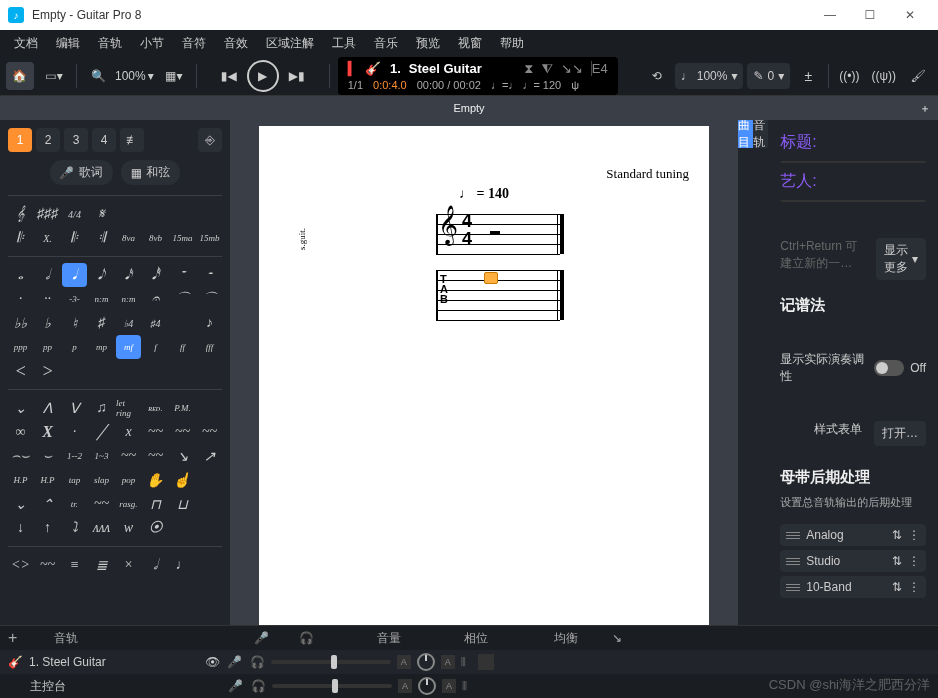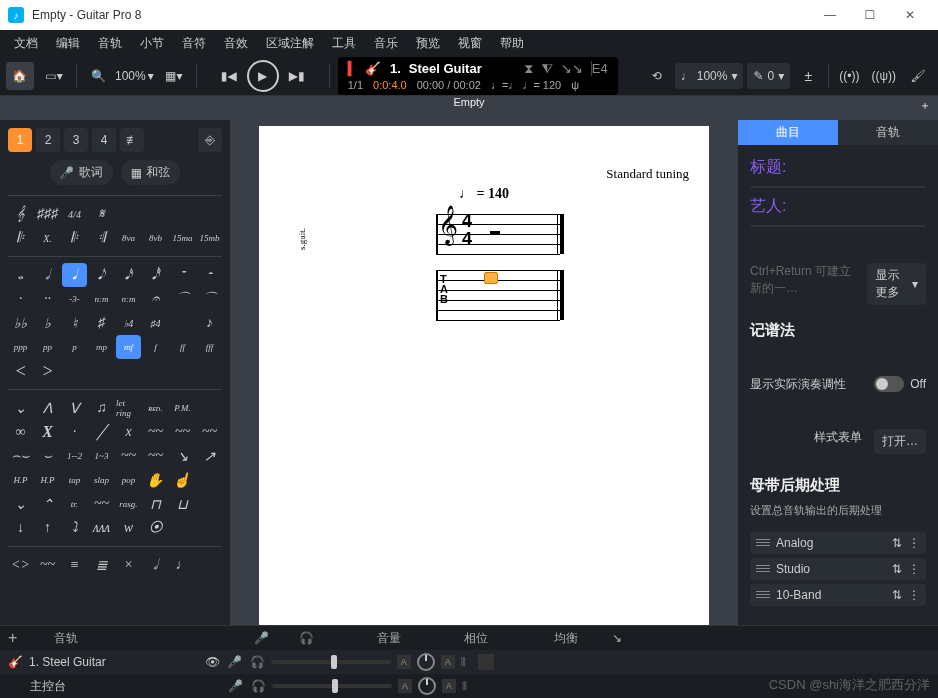--- a/index.html
+++ b/index.html
@@ -26,21 +26,21 @@
 .trackinfo { background: #000; border-radius: 4px; padding: 4px 10px; display: flex; flex-direction: column; gap: 2px; min-width: 280px; }
 .trackinfo .line1 { display: flex; align-items: center; gap: 8px; font-size: 13px; }
 .trackinfo .line2 { display: flex; align-items: center; gap: 10px; font-size: 11px; color: #aaa; }
 .trackinfo .trackname { color: #fff; font-weight: bold; }
 .trackinfo .orange { color: #ff9030; }
 .trackinfo .icons { margin-left: auto; display: flex; gap: 8px; color: #888; }
 .righttools { display: flex; align-items: center; gap: 4px; margin-left: auto; }
 .pillbtn { height: 26px; border-radius: 4px; background: #2a2e35; display: flex; align-items: center; padding: 0 6px; gap: 4px; }
 
 
-.doctab { height: 24px; background: #3a3f47; display: flex; align-items: flex-start; justify-content: center; color: #eee; font-size: 11px; position: relative; }
+.doctab { height: 24px; background: #3a3f47; display: flex; align-items: center; justify-content: center; color: #eee; font-size: 11px; position: relative; }
 .doctab .add { position: absolute; right: 4px; width: 18px; height: 18px; display: flex; align-items: center; justify-content: center; }
 
 
 .main { display: flex; height: 540px; }
 
 
 .palette { width: 230px; background: #21252b; padding: 8px; overflow: hidden; }
 .voicerow { display: flex; align-items: center; gap: 4px; margin-bottom: 8px; }
 .vbtn { width: 24px; height: 24px; border-radius: 4px; display: flex; align-items: center; justify-content: center; font-size: 12px; color: #ccc; background: #2a2e35; }
 .vbtn.active { background: #ff9030; color: #fff; }
@@ -63,21 +63,21 @@
 .clef { position: absolute; left: 34px; top: -8px; font-size: 34px; font-family: Georgia, serif; }
 .timesig { position: absolute; left: 58px; top: -2px; font-family: Georgia, serif; font-size: 18px; font-weight: bold; line-height: 18px; }
 .barend { position: absolute; right: 0; top: 0; height: 40px; }
 .tab { position: relative; height: 52px; margin: 0 auto; width: 160px; }
 .tabline { position: absolute; left: 32px; width: 124px; height: 1px; background: #000; }
 .tabclef { position: absolute; left: 36px; top: 4px; font-family: Georgia, serif; font-size: 11px; line-height: 10px; font-weight: bold; }
 .cursorbox { position: absolute; left: 80px; top: 2px; width: 14px; height: 12px; background: #ffb040; border: 1px solid #cc7700; border-radius: 2px; }
 .sideways { position: absolute; left: 12px; top: 20px; transform: rotate(-90deg); font-size: 9px; font-family: Georgia, serif; }
 
 
-.rightpanel { width: 200px; background: #21252b; display: flex; flex-direction: column; }
+.rightpanel { width: 200px; background: #21252b; display: flex; flex-direction: row; }
 .rtabs { display: flex; height: 28px; }
 .rtab { flex: 1; display: flex; align-items: center; justify-content: center; background: #2a2e35; color: #ccc; font-size: 12px; }
 .rtab.active { background: #4a90ff; color: #fff; }
 .rbody { padding: 12px; display: flex; flex-direction: column; gap: 8px; overflow-y: auto; }
 .rsection { font-size: 15px; font-weight: bold; color: #eee; }
 .rlabel { font-size: 16px; color: #8b5cf6; }
 .rinput { height: 24px; background: #15171a; border: 1px solid #333; border-radius: 4px; width: 100%; }
 .rrow { display: flex; gap: 8px; justify-content: space-between; font-size: 12px; margin-top: 28px; }
 .rbtn { background: #2a2e35; border-radius: 4px; padding: 4px 8px; display: flex; align-items: center; gap: 4px; }
 .toggle { width: 30px; height: 16px; background: #555; border-radius: 8px; position: relative; }

